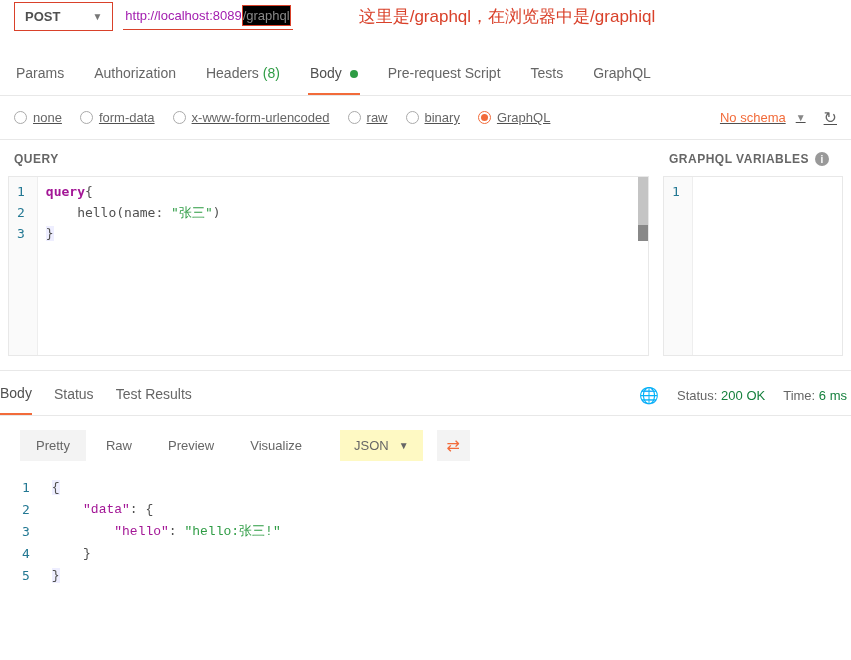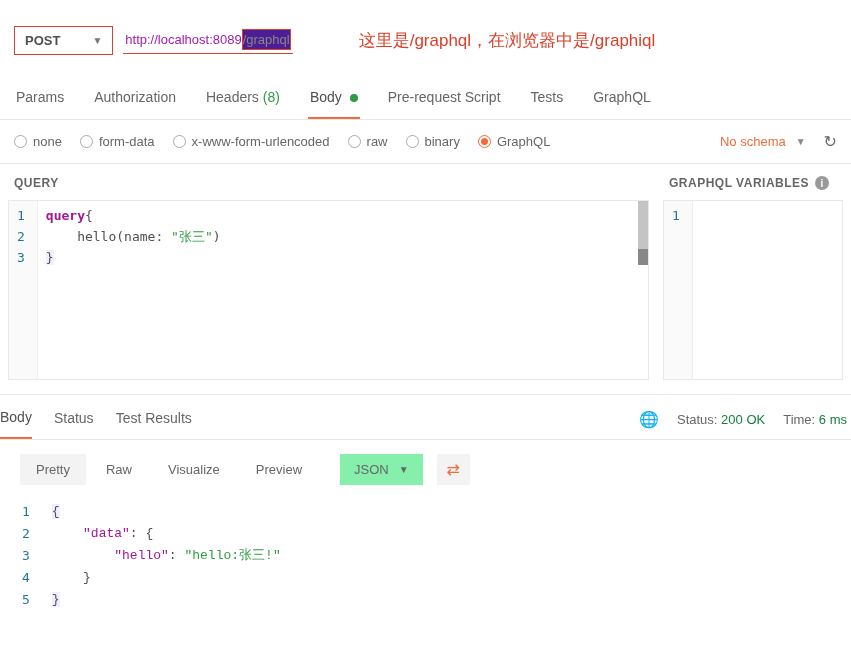--- a/index.html
+++ b/index.html
@@ -1,32 +1,32 @@
 <!DOCTYPE html>
 <html><head>
   <meta charset="utf-8">
   <style>
     * { box-sizing: border-box; margin: 0; padding: 0; }
     body { font-family: -apple-system, BlinkMacSystemFont, "Segoe UI", sans-serif; font-size: 13px; color: #505050; background: #fff; width: 851px; }
     
-    .top-bar { display: flex; align-items: center; padding: 26px 14px 18px; gap: 10px; }
+    .top-bar { display: flex; align-items: center; padding: 2px 14px 18px; gap: 10px; }
     .method-box { border: 1px solid #d9412a; padding: 6px 10px; display: flex; align-items: center; gap: 32px; color: #505050; font-weight: 600; font-size: 13px; }
     .dropdown-caret { font-size: 10px; color: #777; }
     .url-box { border-bottom: 1px solid #d9412a; padding: 4px 2px 6px; }
     .url-plain { color: #a21caf; }
-    .url-highlight { background: #4c1d95; border: 1px solid #d9412a; padding: 2px 0; color: #888; }
+    .url-highlight { background: #000000; border: 1px solid #d9412a; padding: 2px 0; color: #888; }
     .annotation { color: #d9412a; font-size: 17px; margin-left: 56px; }
     
     .tabs { display: flex; gap: 26px; padding: 8px 14px 0; border-bottom: 1px solid #e8e8e8; }
     .tab { padding: 8px 2px 12px; cursor: pointer; color: #666; font-size: 14px; }
     .tab.active { border-bottom: 2px solid #f26b3a; color: #505050; }
     .tab-count { color: #2e9c44; }
     .green-dot { display: inline-block; width: 8px; height: 8px; border-radius: 50%; background: #2e9c44; margin-left: 4px; }
     
-    .body-types { display: flex; align-items: center; gap: 18px; padding: 12px 14px; border-bottom: 1px solid #e8e8e8; }
+    .body-types { display: flex; align-items: center; gap: 18px; padding: 12px 14px; border-bottom: 1px solid #e8e8e8; text-decoration: underline; }
     .radio-item { display: flex; align-items: center; gap: 6px; cursor: pointer; color: #666; }
     .radio { width: 13px; height: 13px; border-radius: 50%; border: 1px solid #aaa; display: inline-flex; align-items: center; justify-content: center; }
     .radio.selected { border-color: #f26b3a; }
     .radio.selected::after { content: ""; width: 7px; height: 7px; border-radius: 50%; background: #f26b3a; }
     .no-schema { color: #f26b3a; margin-left: auto; display: flex; align-items: center; gap: 10px; }
     .refresh-icon { color: #666; font-size: 16px; cursor: pointer; }
     
     .editor-row { display: flex; gap: 14px; padding: 0 8px; border-bottom: 1px solid #e8e8e8; }
     .editor-col { flex: 1; display: flex; flex-direction: column; }
     .editor-col.narrow { flex: 0 0 180px; }
@@ -43,21 +43,21 @@
     .response-tabs { display: flex; align-items: center; padding: 4px 0 0 0; gap: 22px; border-bottom: 1px solid #e8e8e8; }
     .rtab { padding: 10px 0 12px; cursor: pointer; color: #666; font-size: 14px; }
     .rtab.active { border-bottom: 2px solid #f26b3a; color: #505050; }
     .response-status { margin-left: auto; display: flex; align-items: center; gap: 18px; color: #666; font-size: 13px; padding-right: 4px; }
     .status-ok { color: #15803d; }
     .globe-icon { font-size: 16px; color: #888; }
     
     .response-toolbar { display: flex; align-items: center; gap: 4px; padding: 14px 20px; }
     .view-btn { padding: 8px 16px; background: #f3f3f3; color: #666; cursor: pointer; font-size: 13px; }
     .view-btn.plain { background: transparent; }
-    .fmt-select { display: flex; align-items: center; gap: 10px; background: #86efac; padding: 8px 14px; margin-left: 18px; color: #666; cursor: pointer; }
+    .fmt-select { display: flex; align-items: center; gap: 10px; background: #fef9c3; padding: 8px 14px; margin-left: 18px; color: #666; cursor: pointer; }
     .wrap-icon { color: #f26b3a; margin-left: 10px; cursor: pointer; font-size: 16px; padding: 6px 10px; background: #f3f3f3; }
     
     .response-body { display: flex; font-family: Consolas, Monaco, monospace; font-size: 13px; padding: 0 14px; }
     .rgutter { padding: 2px 14px 2px 8px; text-align: right; color: #237893; line-height: 22px; }
     .rcode { padding: 2px 8px; line-height: 22px; white-space: pre; font-family: 'SimSun', 'Courier New', monospace; }
     .jkey { color: #a31696; }
     .jstr { color: #2e9c44; }
     .lb { background: #eef; }
   </style>
 </head>
@@ -159,22 +159,22 @@
   <div class="response-status">
     <span class="globe-icon">🌐</span>
     <span><span>Status:</span> <span class="status-ok">200 OK</span></span>
     <span><span>Time:</span> <span class="status-ok">6 ms</span></span>
   </div>
 </div>
 
 <div class="response-toolbar">
   <div class="view-btn">Pretty</div>
   <div class="view-btn plain">Raw</div>
+  <div class="view-btn plain">Preview</div>
   <div class="view-btn plain">Visualize</div>
-  <div class="view-btn plain">Preview</div>
   <div class="fmt-select">
     <span>JSON</span>
     <span style="font-size:10px;">▼</span>
   </div>
   <div class="wrap-icon">⇄</div>
 </div>
 
 <div class="response-body">
   <div class="rgutter">
       <div>1</div>

